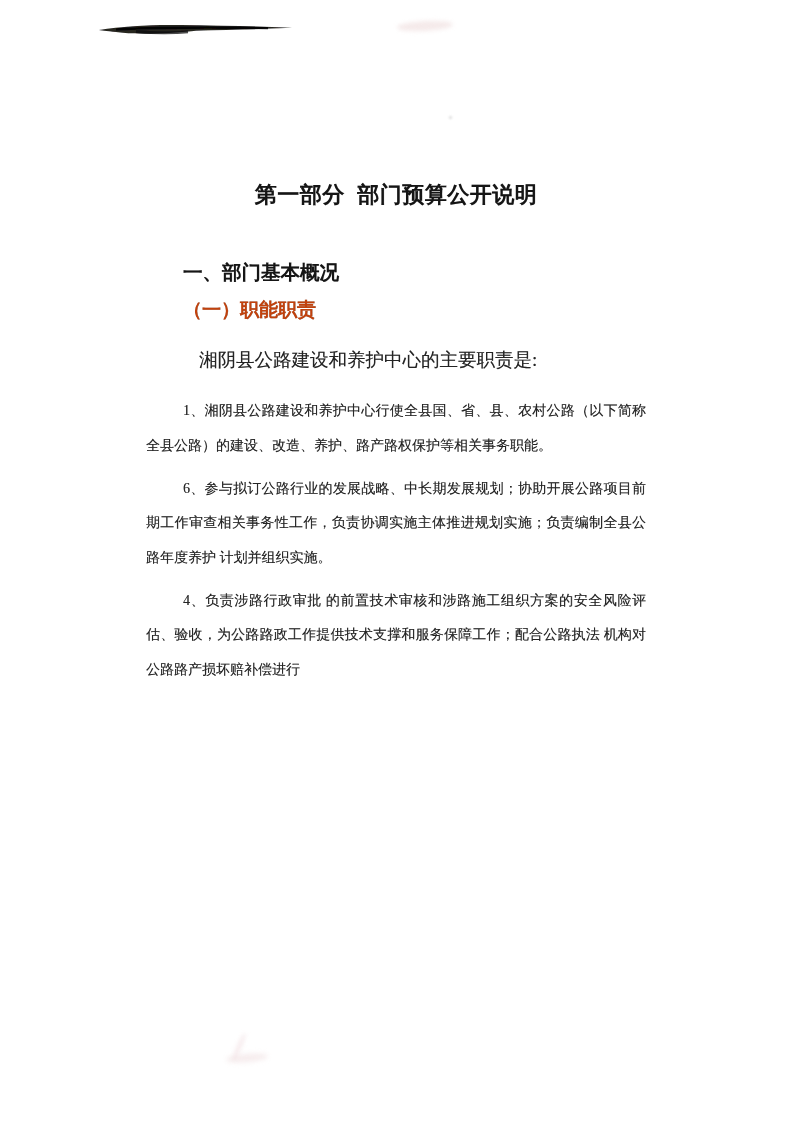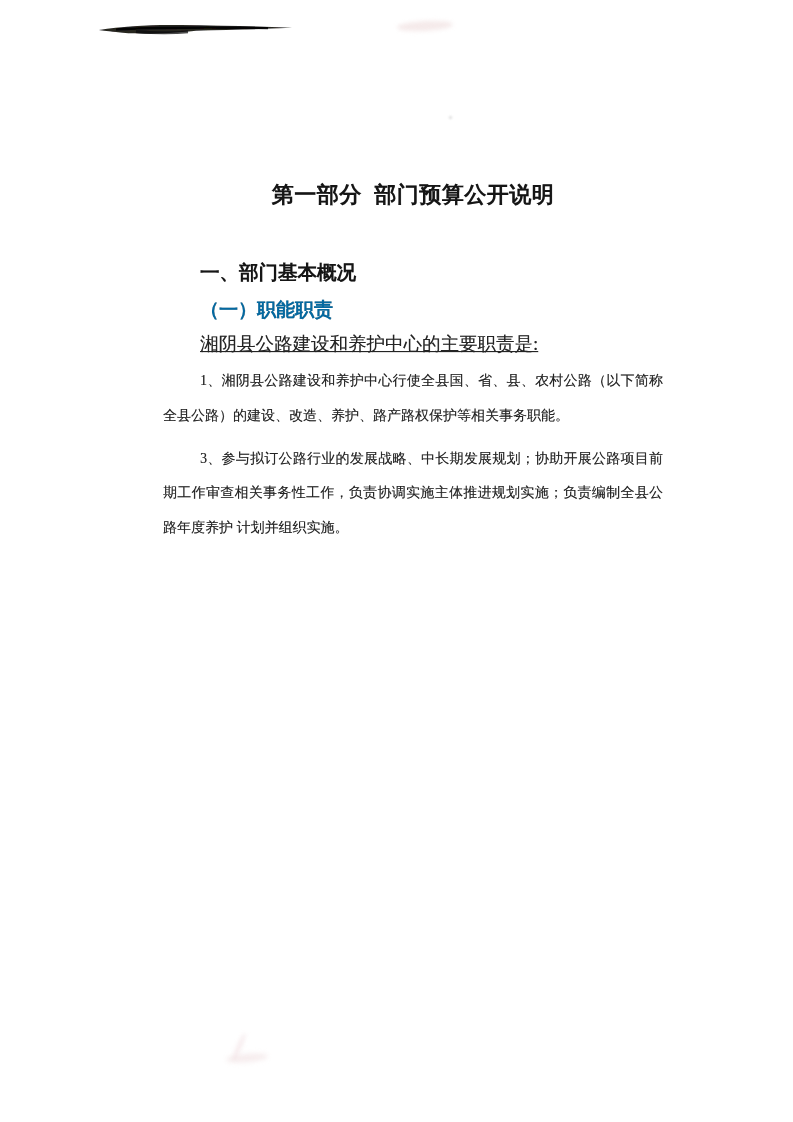--- a/index.html
+++ b/index.html
@@ -32,21 +32,21 @@
     transform: rotate(-5deg);
   }
   .speck {
     left: 449px; top: 116px; width: 3px; height: 3px;
     background: rgba(130, 130, 130, 0.3); filter: blur(1px);
   }
 
   
   .doc {
     position: absolute;
-    left: 163px;
+    left: 146px;
     top: 177px;
     width: 500px;
     color: #242424;
     text-shadow: 0.3px 0.3px 0.45px rgba(60, 60, 60, 0.5);
   }
 
   .doc-title {
     margin: 0;
     font-family: "Liberation Sans", sans-serif;
     font-weight: 700;
@@ -68,29 +68,28 @@
     color: #151515;
   }
 
   .h-sub {
     margin: 2px 0 0 0;
     font-family: "Liberation Sans", sans-serif;
     font-weight: 700;
     font-size: 19px;
     line-height: 35px;
     text-indent: 37px;
-    color: #0369a1;
+    color: #c2410c;
   }
 
   .intro {
-    margin: 0;
+    margin: 16px;
     font-size: 18.5px;
     line-height: 35px;
     text-indent: 37px;
-    text-decoration: underline;
   }
 
   .para {
     margin: 8.5px 0 0 0;
     font-size: 14px;
     line-height: 34.5px;
     text-indent: 37px;
     text-align: justify;
   }
   .para.first { margin-top: 2px; }
@@ -126,18 +125,19 @@
     <h1 class="doc-title">第一部分 部门预算公开说明</h1>
 
     <h2 class="h-section">一、部门基本概况</h2>
 
     <h3 class="h-sub">（一）职能职责</h3>
 
     <p class="intro">湘阴县公路建设和养护中心的主要职责是:</p>
 
     <p class="para first">1、湘阴县公路建设和养护中心行使全县国、省、县、农村公路（以下简称全县公路）的建设、改造、养护、路产路权保护等相关事务职能。</p>
 
-    <p class="para">3、参与拟订公路行业的发展战略、中长期发展规划；协助开展公路项目前期工作审查相关事务性工作，负责协调实施主体推进规划实施；负责编制全县公路年度养护 计划并组织实施。</p>
+    <p class="para">6、参与拟订公路行业的发展战略、中长期发展规划；协助开展公路项目前期工作审查相关事务性工作，负责协调实施主体推进规划实施；负责编制全县公路年度养护 计划并组织实施。</p>
 
 
+    <p class="para">4、负责涉路行政审批 的前置技术审核和涉路施工组织方案的安全风险评估、验收，为公路路政工作提供技术支撑和服务保障工作；配合公路执法 机构对公路路产损坏赔补偿进行</p>
   </div>
 
 </div>
 
 </body></html>

